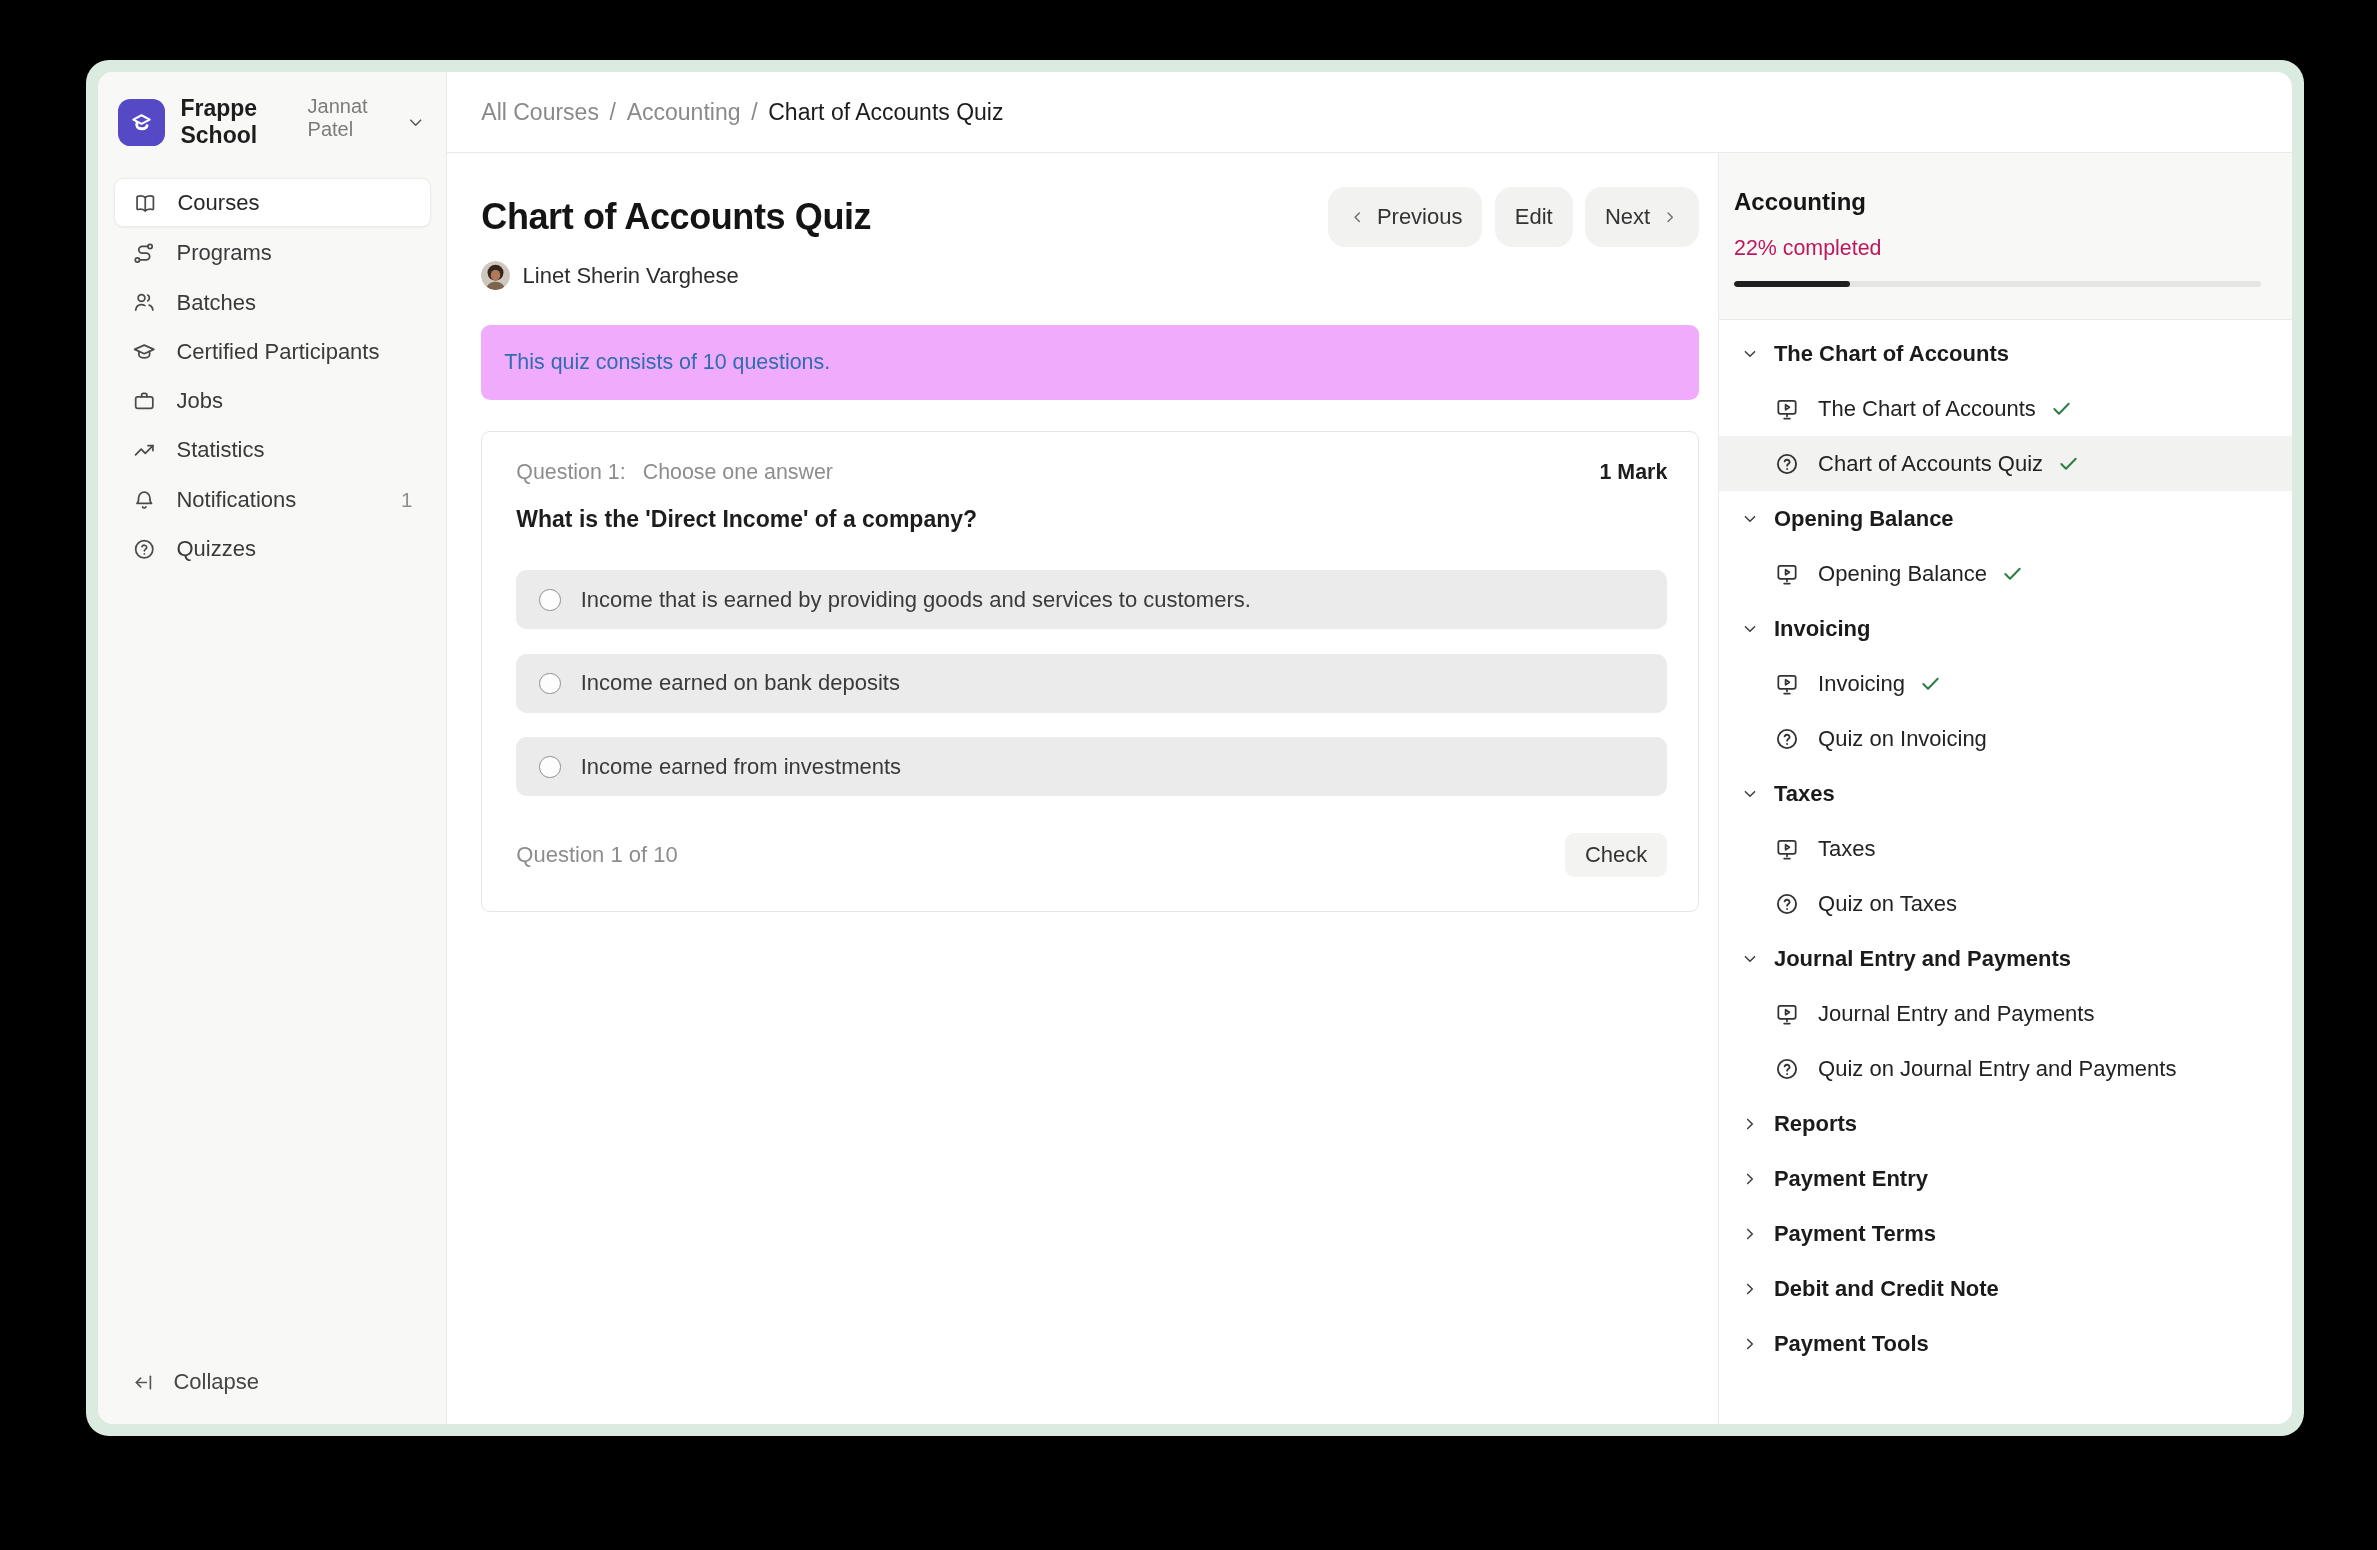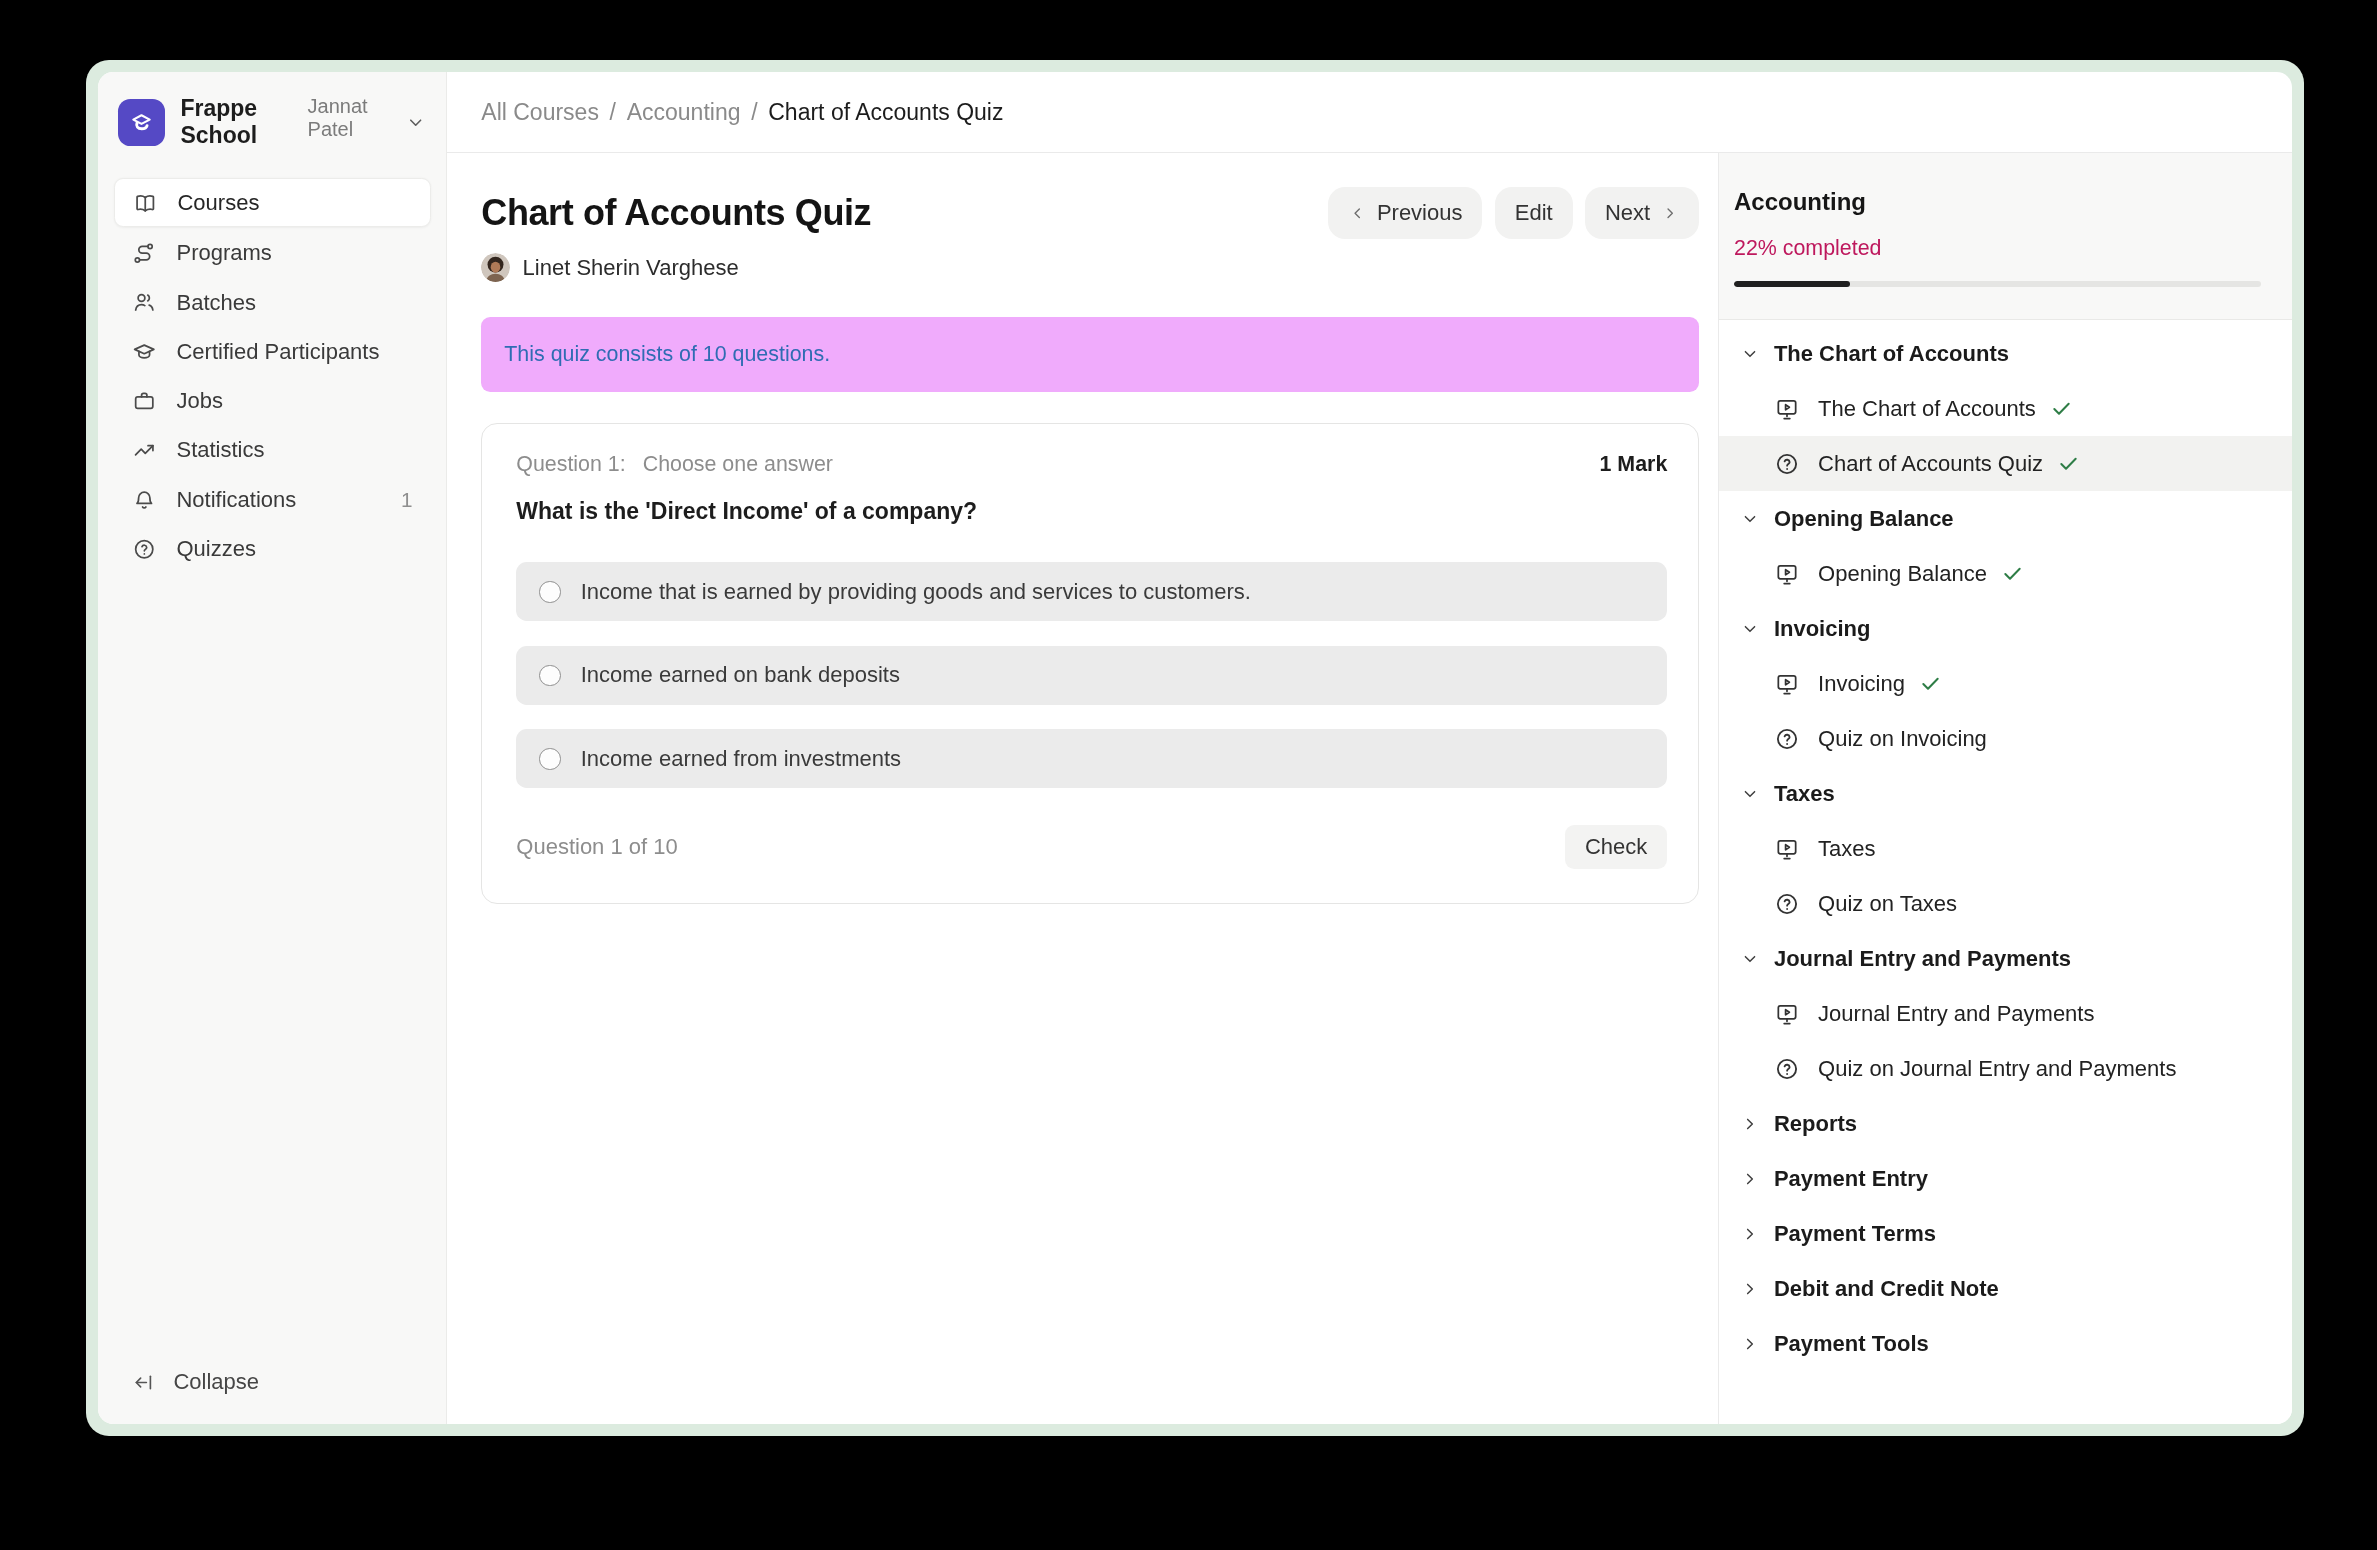--- a/index.html
+++ b/index.html
@@ -39,28 +39,28 @@
   .crumb{cursor:pointer;}
   .crumb.current{color:#1c1c1c;font-weight:500;cursor:default;}
   .content-row{flex:1;display:flex;min-height:0;}
 
   
   .main{flex:1;min-width:0;padding:34px 18.4px 0 34px;box-sizing:border-box;}
   .title-row{display:flex;align-items:center;}
   .page-title{margin:0;font-size:36px;font-weight:700;color:#141414;letter-spacing:-0.4px;}
   .actions{margin-left:auto;display:flex;gap:12.3px;}
   .btn{display:inline-flex;align-items:center;gap:10.7px;background:#f2f2f1;border:none;border-radius:17px;
-       height:52px;padding:0 20px;font-size:22px;color:#333;font-family:inherit;cursor:pointer;}
+       height:60px;padding:0 20px;font-size:22px;color:#333;font-family:inherit;cursor:pointer;}
   .btn .chev{width:18.4px;height:18.4px;color:#6e6e6e;flex:none;}
   .author-row{margin-top:13.8px;display:flex;align-items:center;gap:12.3px;}
   .avatar{width:29px;height:29px;border-radius:50%;overflow:hidden;flex:none;}
   .author-name{font-size:22px;color:#2c2c2c;}
   .notice{margin-top:35px;background:#f0abfc;border-radius:9.2px;padding:18.4px 23px;color:#2f6cb3;font-size:21.4px;line-height:1.8;}
   .notice p{margin:0;}
-  .quiz-card{margin-top:31px;background:#fff;border:0.8px solid #e5e5e4;border-radius:16px;padding:27.6px 31px 34px 34px;}
+  .quiz-card{margin-top:31px;background:#fff;border:0.8px solid #e5e5e4;border-radius:9px;padding:27.6px 31px 34px 34px;}
   .q-head{display:flex;align-items:center;font-size:21.4px;color:#8d8d8d;}
   .q-instruction{margin-left:17px;}
   .q-marks{margin-left:auto;color:#1d1d1d;font-weight:600;}
   .q-text{margin-top:21.4px;font-size:23px;font-weight:600;color:#1d1d1d;}
   .options{margin-top:37px;display:flex;flex-direction:column;gap:24.5px;}
   .option{background:#ebebeb;border-radius:10.7px;height:59px;display:flex;align-items:center;gap:20px;
           padding:0 23px;font-size:22px;color:#3a3a3a;cursor:pointer;}
   .radio{width:21.4px;height:21.4px;border-radius:50%;border:1.9px solid #8f8f8f;background:#fdfdfd;box-sizing:border-box;flex:none;}
   .card-foot{margin-top:37px;display:flex;align-items:center;}
   .q-page{font-size:22px;color:#8d8d8d;}

